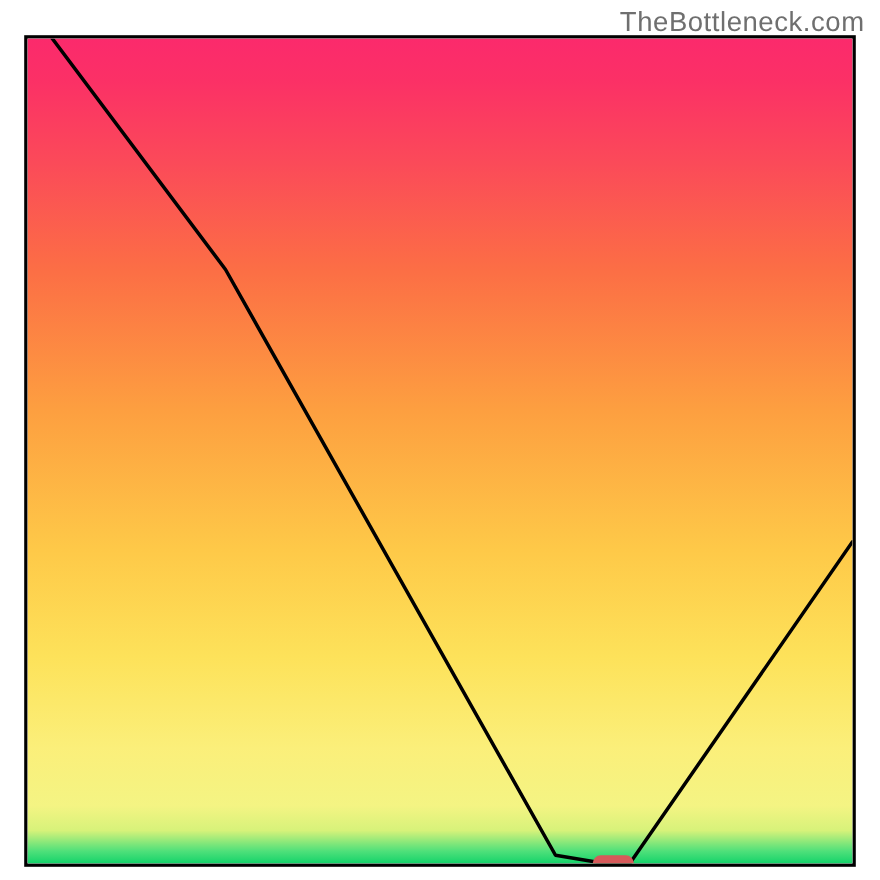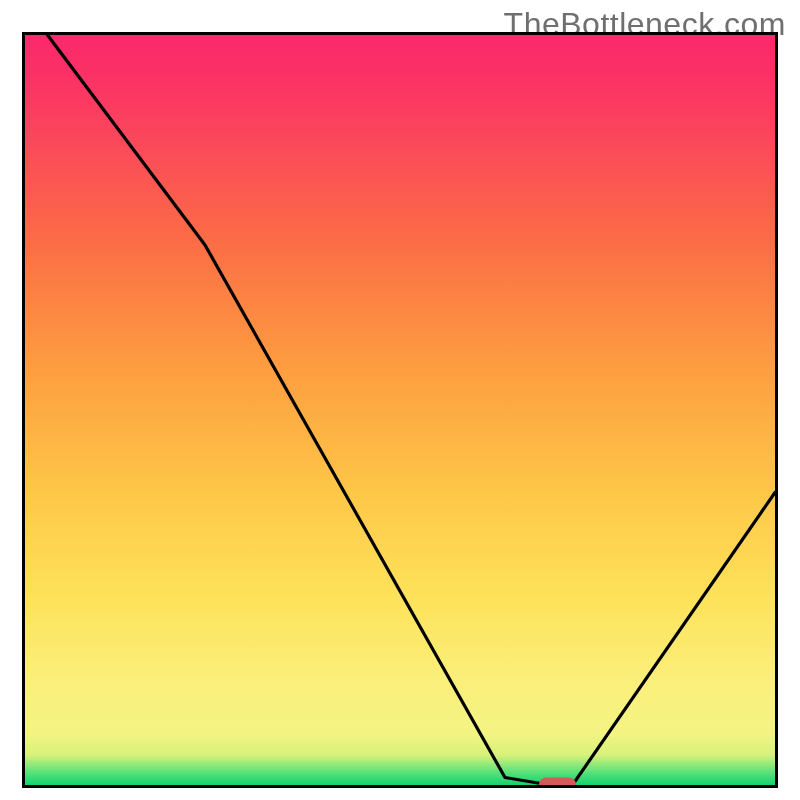--- a/index.html
+++ b/index.html
@@ -13,21 +13,21 @@
   .stage {
     position: relative;
     width: 800px;
     height: 800px;
   }
   .watermark {
     position: absolute;
     top: 6px;
     right: 14px;
     color: #6f6f6f;
-    font-size: 32px;
+    font-size: 25px;
     letter-spacing: 0.5px;
     font-weight: 400;
   }
   .plot-outer {
     position: absolute;
     left: 22px;
     top: 32px;
     width: 756px;
     height: 756px;
     background: #ffffff;

